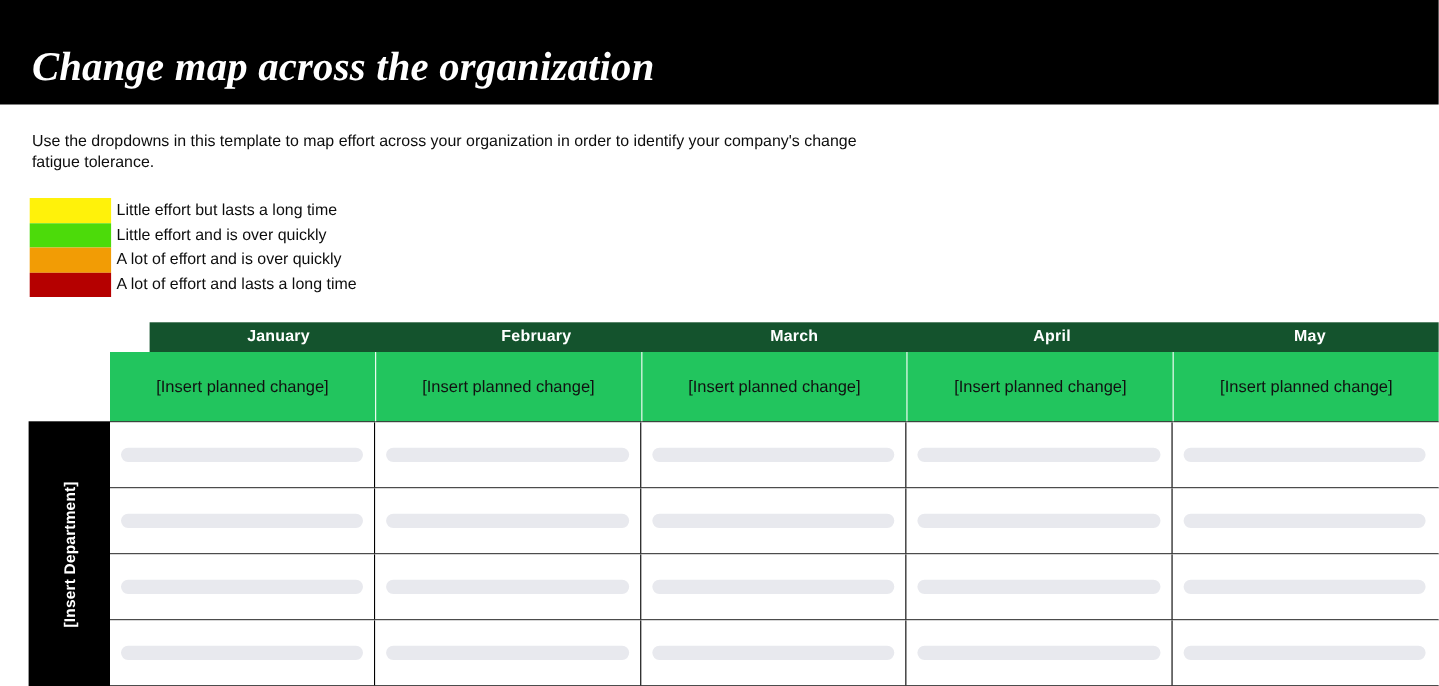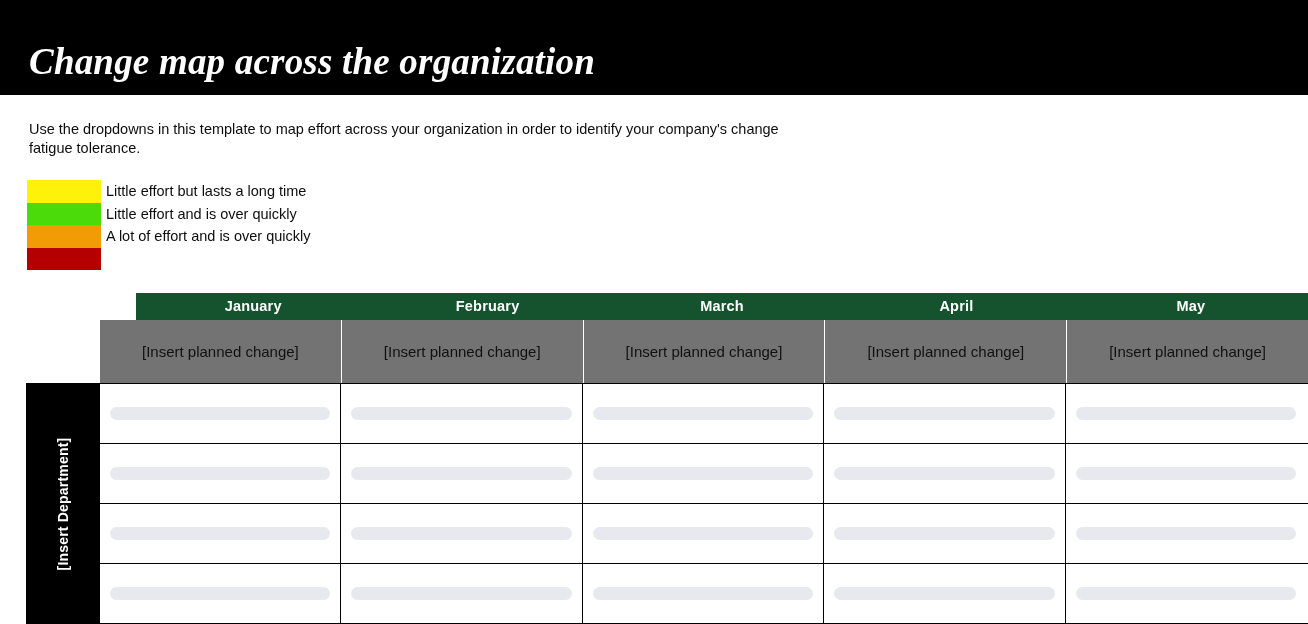--- a/index.html
+++ b/index.html
@@ -89,21 +89,21 @@
     color: #ffffff;
     font-size: 14.5px;
     font-weight: 700;
     text-align: center;
     line-height: 27px;
     letter-spacing: 0.2px;
   }
   .change-row {
     display: flex;
     height: 63px;
-    background: #737373;
+    background: #22c55e;
   }
   .change-cell {
     flex: 1 1 0;
     display: flex;
     align-items: center;
     justify-content: center;
     font-size: 15px;
     color: #111111;
     border-right: 1.5px solid #ffffff;
     box-sizing: border-box;
@@ -176,20 +176,21 @@
   <div class="legend-row">
     <div class="legend-swatch" id="sw0" style="background: rgb(76, 219, 10);"></div>
     <div class="legend-label">Little effort and is over quickly</div>
   </div>
   <div class="legend-row">
     <div class="legend-swatch" id="sw2" style="background: rgb(242, 156, 5);"></div>
     <div class="legend-label">A lot of effort and is over quickly</div>
   </div>
   <div class="legend-row">
     <div class="legend-swatch" id="sw3" style="background: rgb(181, 0, 0);"></div>
+    <div class="legend-label">A lot of effort and lasts a long time</div>
   </div>
 </div>
 
 <div class="table">
 
   <div class="month-head">
     <div class="month-cell">January</div>
     <div class="month-cell">February</div>
     <div class="month-cell">March</div>
     <div class="month-cell">April</div>

